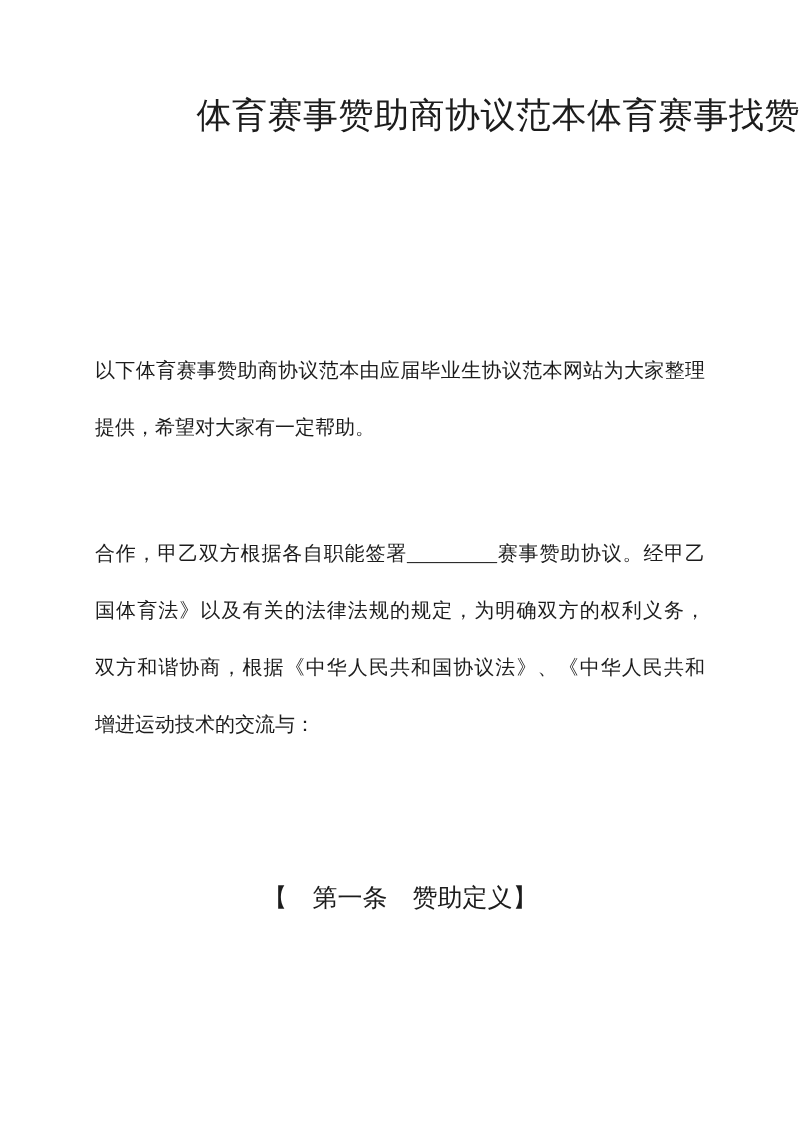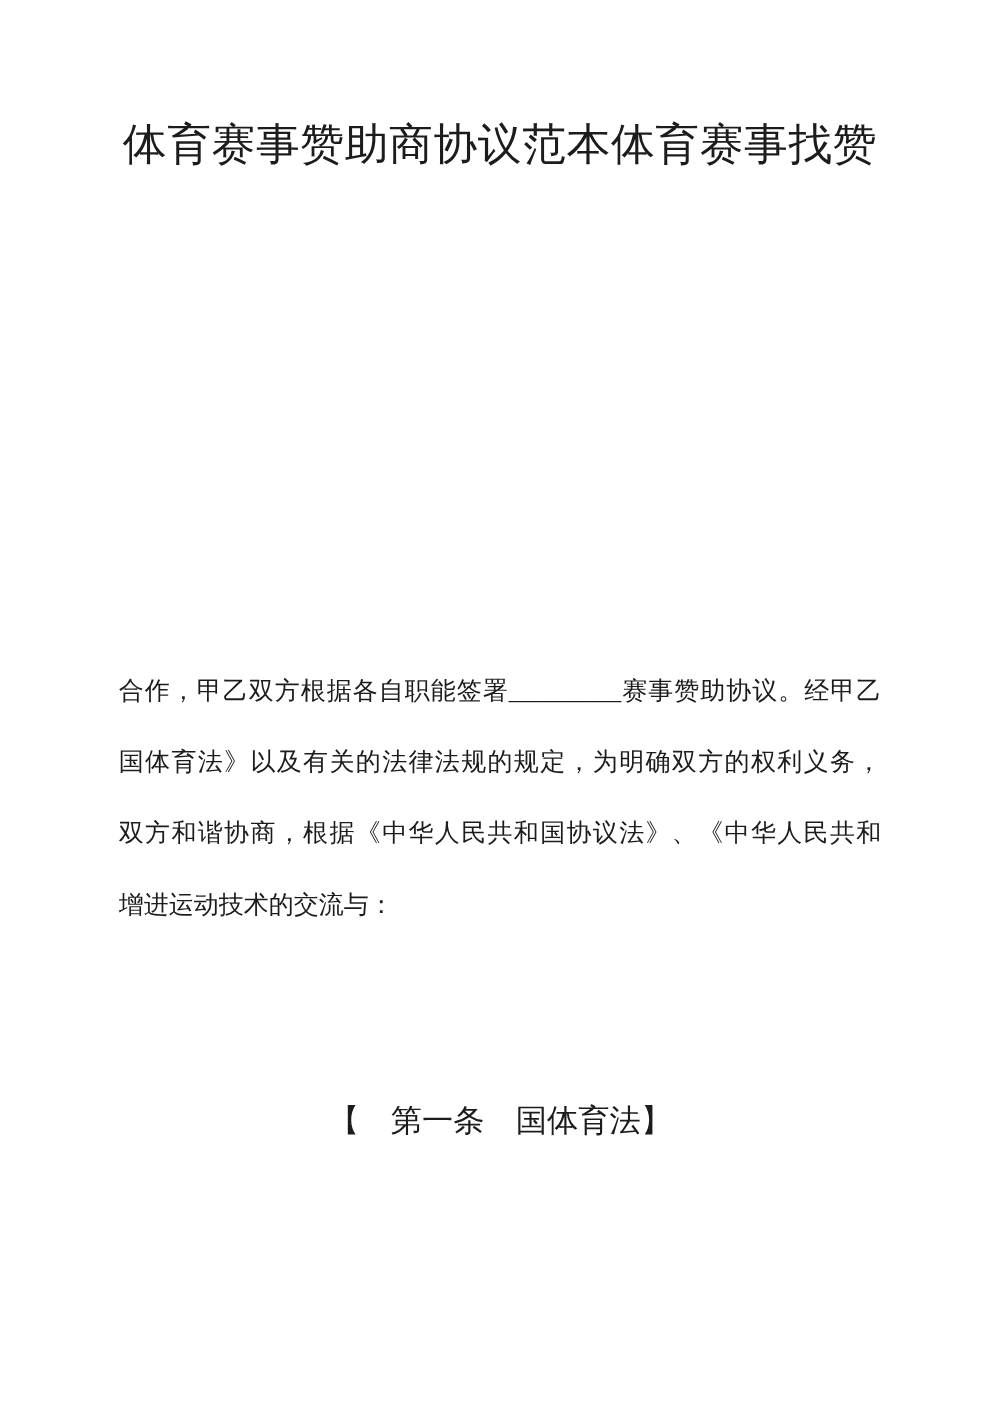--- a/index.html
+++ b/index.html
@@ -17,21 +17,21 @@
     top: 68px;
     left: 0;
     width: 800px;
     margin: 0;
     text-align: center;
     font-size: 35px;
     font-weight: 400;
     line-height: 96px;
     letter-spacing: 0.5px;
   }
-  .doc-title .title-line { display: block; }
+  .doc-title .title-line { display: block; text-align: right; }
   .para {
     position: absolute;
     left: 95px;
     width: 610px;
     font-size: 20px;
     line-height: 57px;
   }
   .para .line {
     text-align: justify;
     text-align-last: justify;
@@ -55,23 +55,27 @@
 </style>
 </head>
 <body>
 
 <div class="page">
 
   <h1 class="doc-title">
     <span class="title-line">体育赛事赞助商协议范本体育赛事找赞</span>
   </h1>
 
+  <div class="para" id="para-intro">
+    <div class="line">以下体育赛事赞助商协议范本由应届毕业生协议范本网站为大家整理</div>
+    <div class="line last">提供，希望对大家有一定帮助。</div>
+  </div>
 
   <div class="para" id="para-preamble">
     <div class="line">合作，甲乙双方根据各自职能签署_________赛事赞助协议。经甲乙</div>
     <div class="line">国体育法》以及有关的法律法规的规定，为明确双方的权利义务，</div>
     <div class="line">双方和谐协商，根据《中华人民共和国协议法》、《中华人民共和</div>
     <div class="line last">增进运动技术的交流与：</div>
   </div>
 
-  <h2 class="section-heading">【　第一条　国体育法】</h2>
+  <h2 class="section-heading">【　第一条　赞助定义】</h2>
 
 </div>
 
 </body></html>

